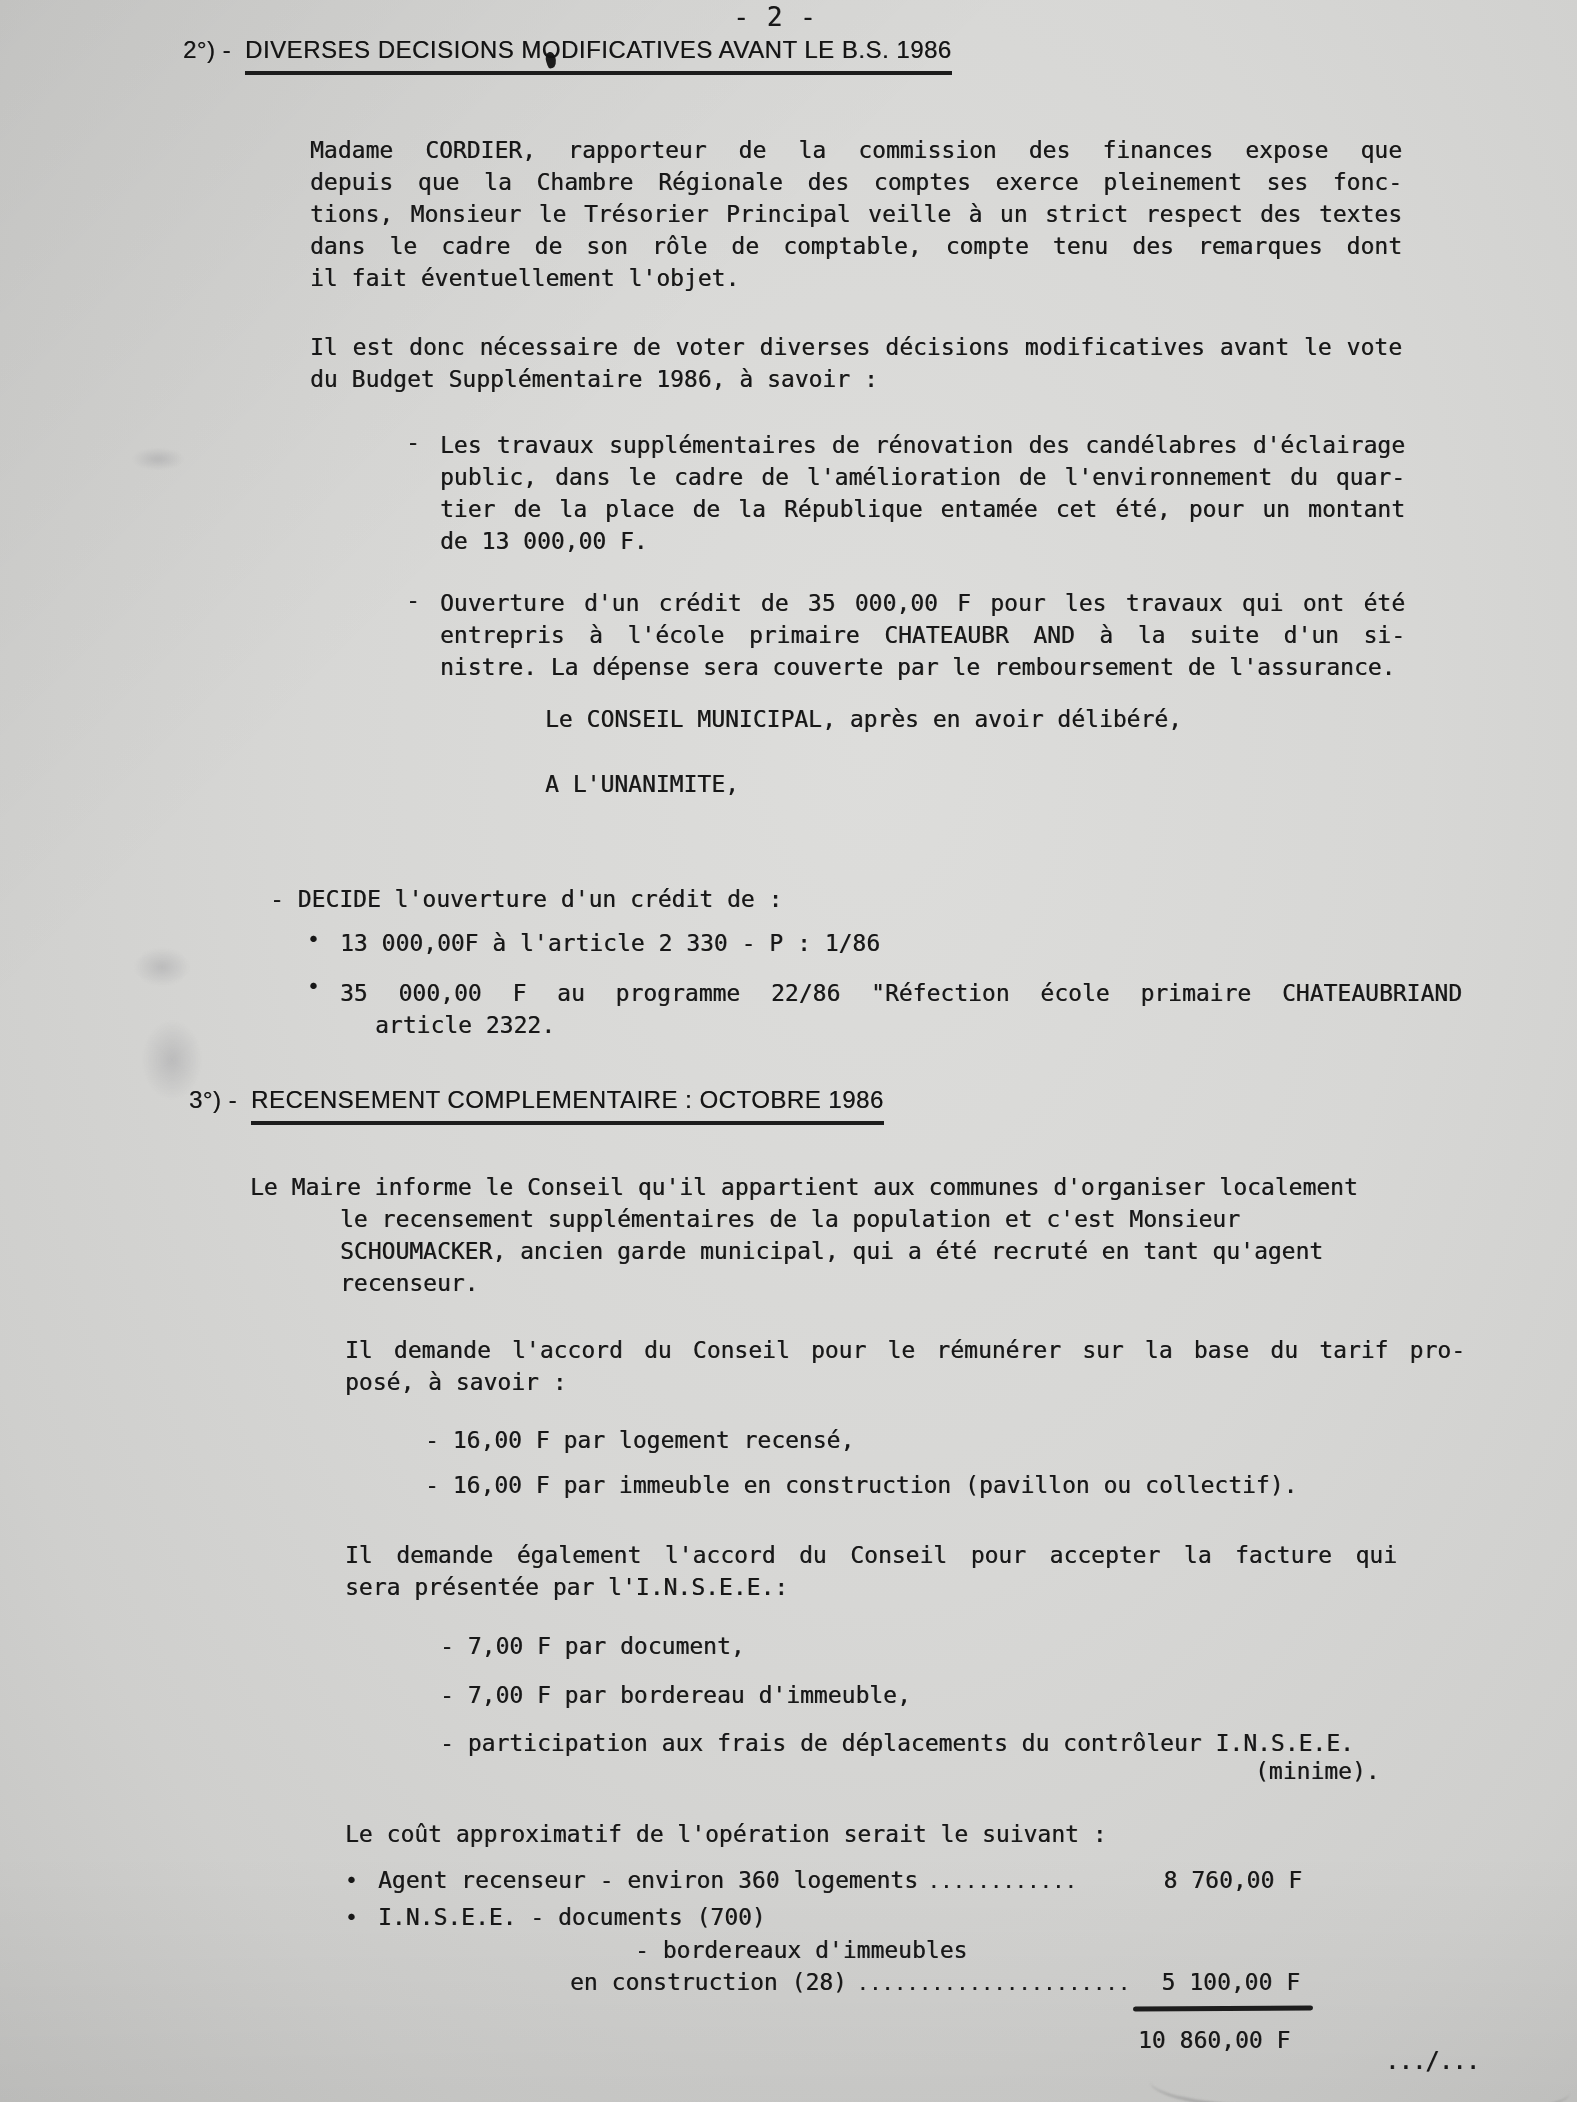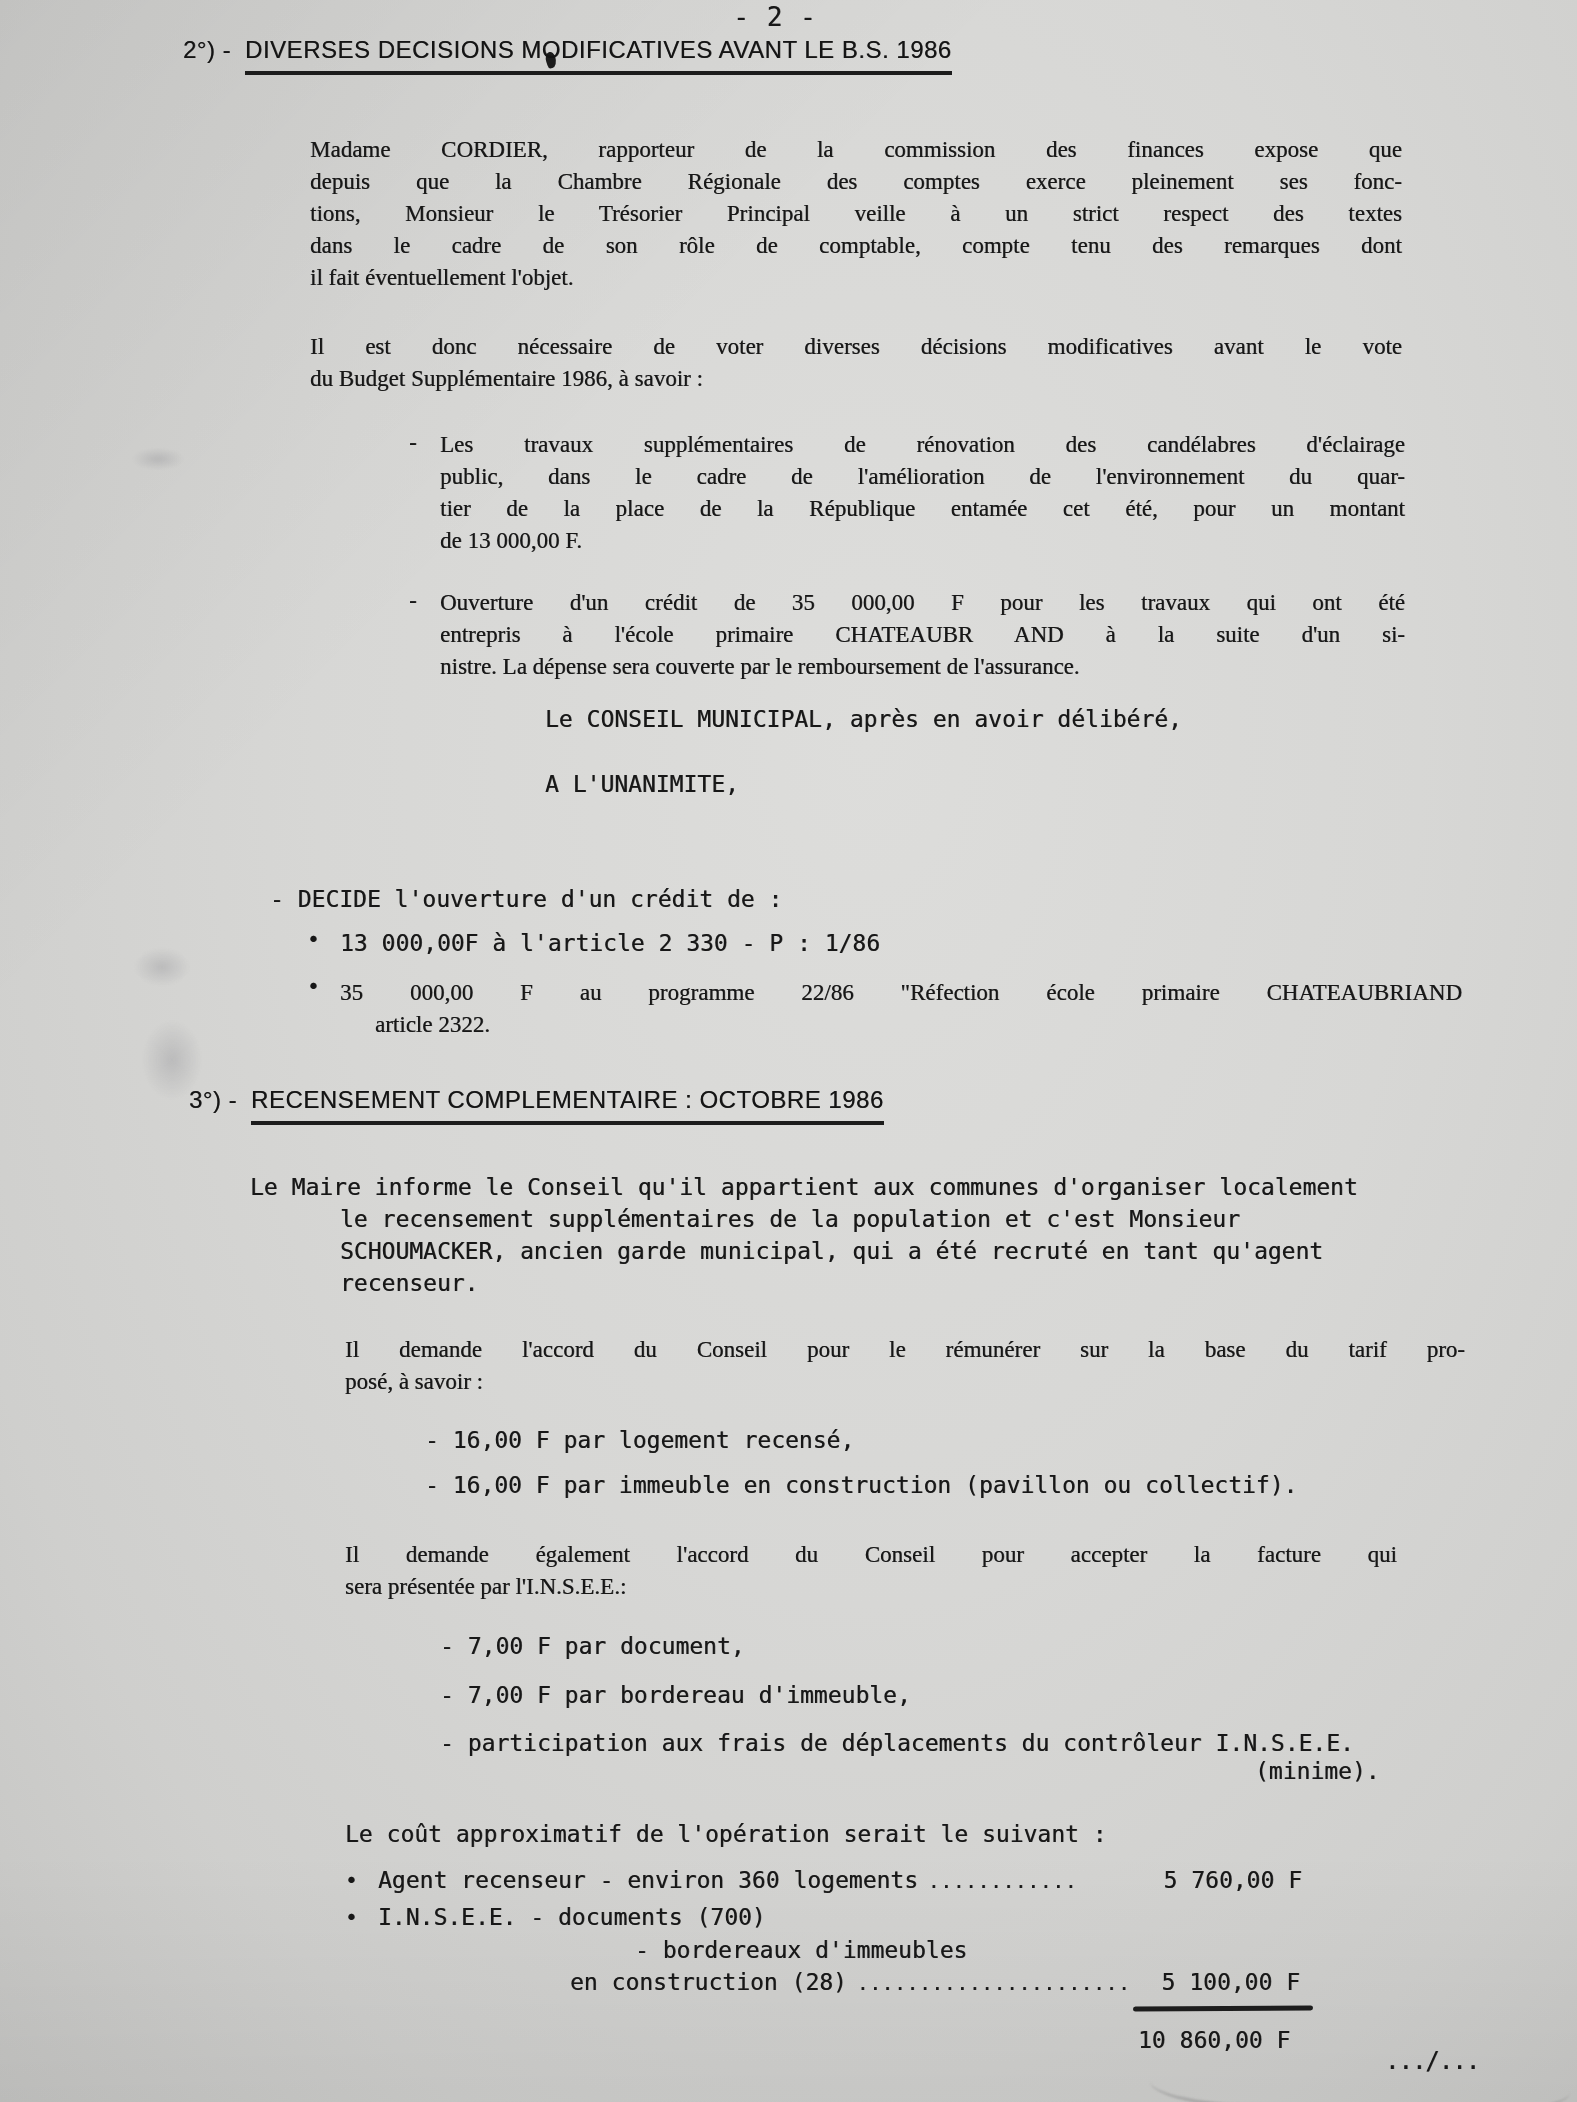--- a/index.html
+++ b/index.html
@@ -12,21 +12,21 @@
       linear-gradient(135deg, rgba(0,0,0,0.06), rgba(0,0,0,0) 28%),
       linear-gradient(0deg, rgba(0,0,0,0.05), rgba(0,0,0,0) 12%),
       radial-gradient(ellipse at 55% 35%, #dddddb 0%, #d7d7d5 45%, #cfcfcd 78%, #c5c5c3 100%);
     font-family:"DejaVu Sans Mono", monospace;
     font-size:23px;
     color:#171717;
   }
   .block{position:absolute;}
   .txt{text-shadow:0.5px 0 0 rgba(20,20,20,0.65);}
   .line{line-height:32px;white-space:normal;}
-  .just .line{text-align:justify;text-align-last:justify;font-family:Liberation Serif, serif;}
+  .just .line{text-align:justify;text-align-last:justify;}
   .just .line:last-child{text-align-last:left;}
   .marker{position:absolute;left:-34px;top:0;}
   .marker-dot{position:absolute;left:-33px;top:-2px;font-size:21px;}
 
   .heading{font-family:"Liberation Sans", sans-serif;font-weight:normal;
     font-size:24px;letter-spacing:0.5px;color:#141414;white-space:nowrap;
     text-shadow:0.4px 0 0 rgba(15,15,15,0.6);}
   .heading .h-title{border-bottom:4px solid #1c1c1c;padding-bottom:8px;margin-left:14px;}
 
   #pagenum{left:690px;top:2px;width:170px;text-align:center;font-size:26px;letter-spacing:1px;}
@@ -167,21 +167,21 @@
   <div class="block txt" id="iB1">- 7,00 F par bordereau d'immeuble,</div>
   <div class="block txt" id="iB2">- participation aux frais de déplacements du contrôleur I.N.S.E.E.</div>
   <div class="block txt" id="minime">(minime).</div>
 
   <div class="block txt" id="costintro">Le coût approximatif de l'opération serait le suivant :</div>
 
   <div class="block txt cost" id="cr1">
     <span class="m2">•</span>
     <span>Agent recenseur - environ 360 logements</span>
     <span class="leader">............</span>
-    <span class="amount">5 760,00 F</span>
+    <span class="amount">8 760,00 F</span>
   </div>
 
   <div class="block txt cost" id="cr2">
     <span class="m2">•</span>
     <span>I.N.S.E.E. - documents (700)</span>
   </div>
 
   <div class="block txt" id="cr3">- bordereaux d'immeubles</div>
 
   <div class="block txt cost" id="cr4">

